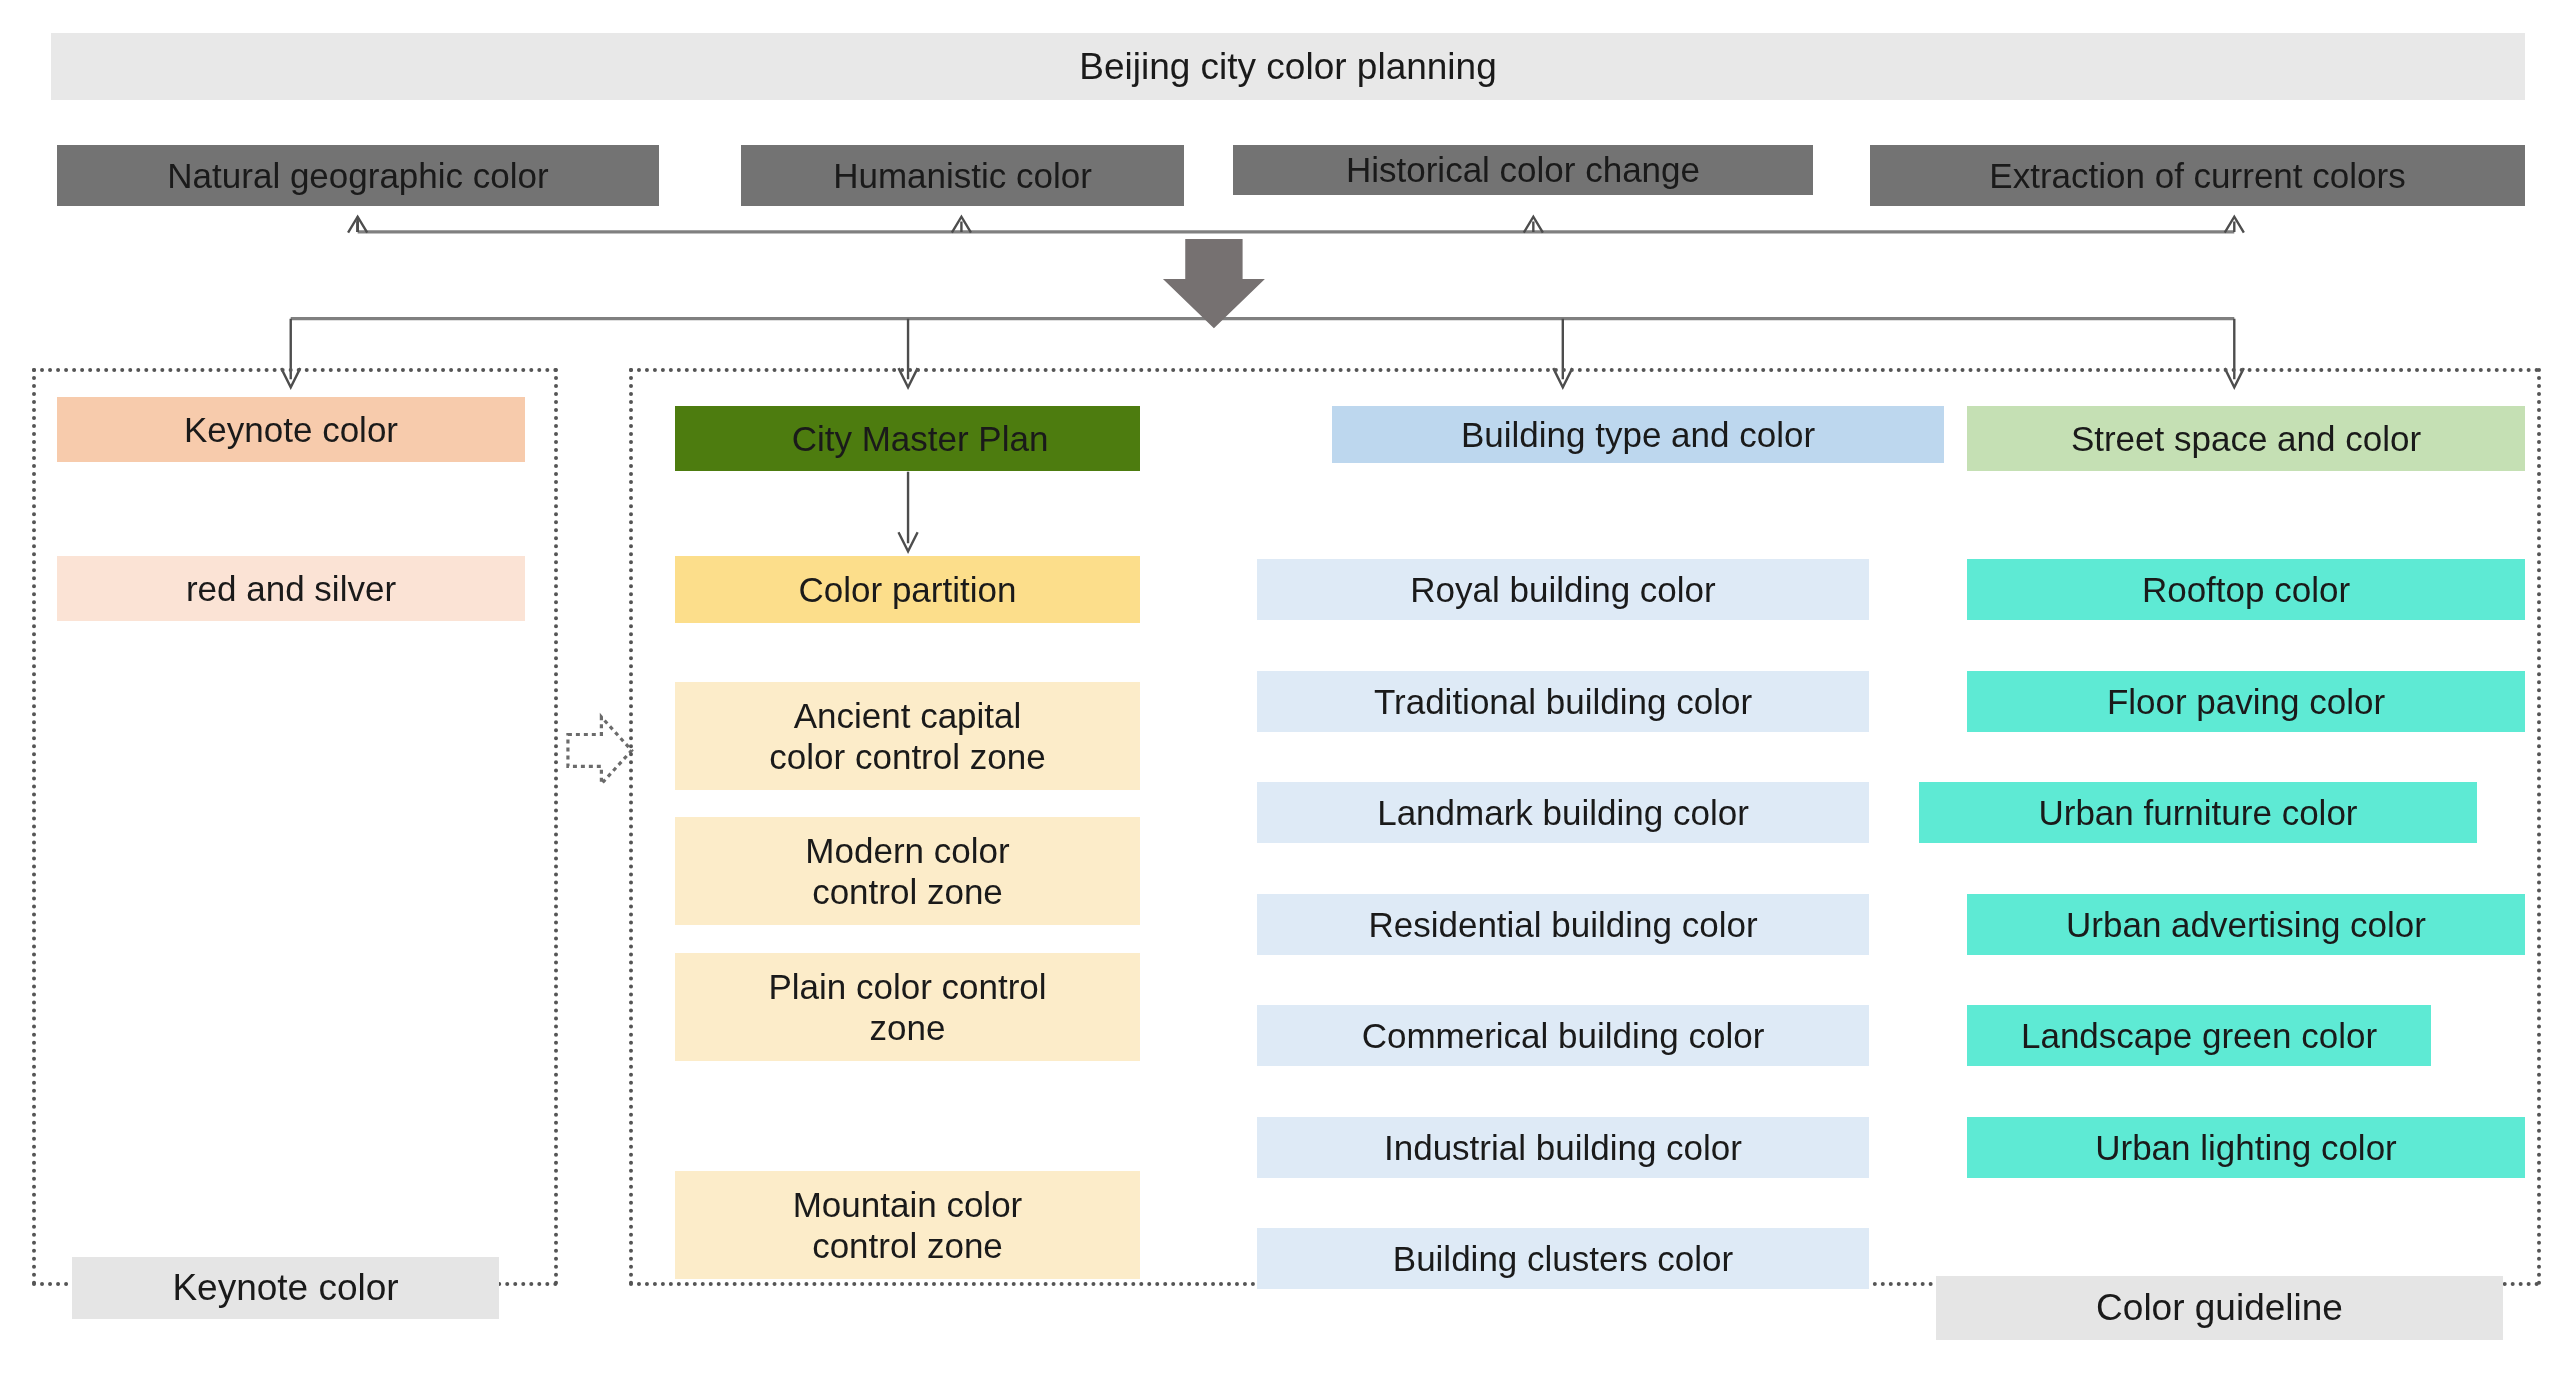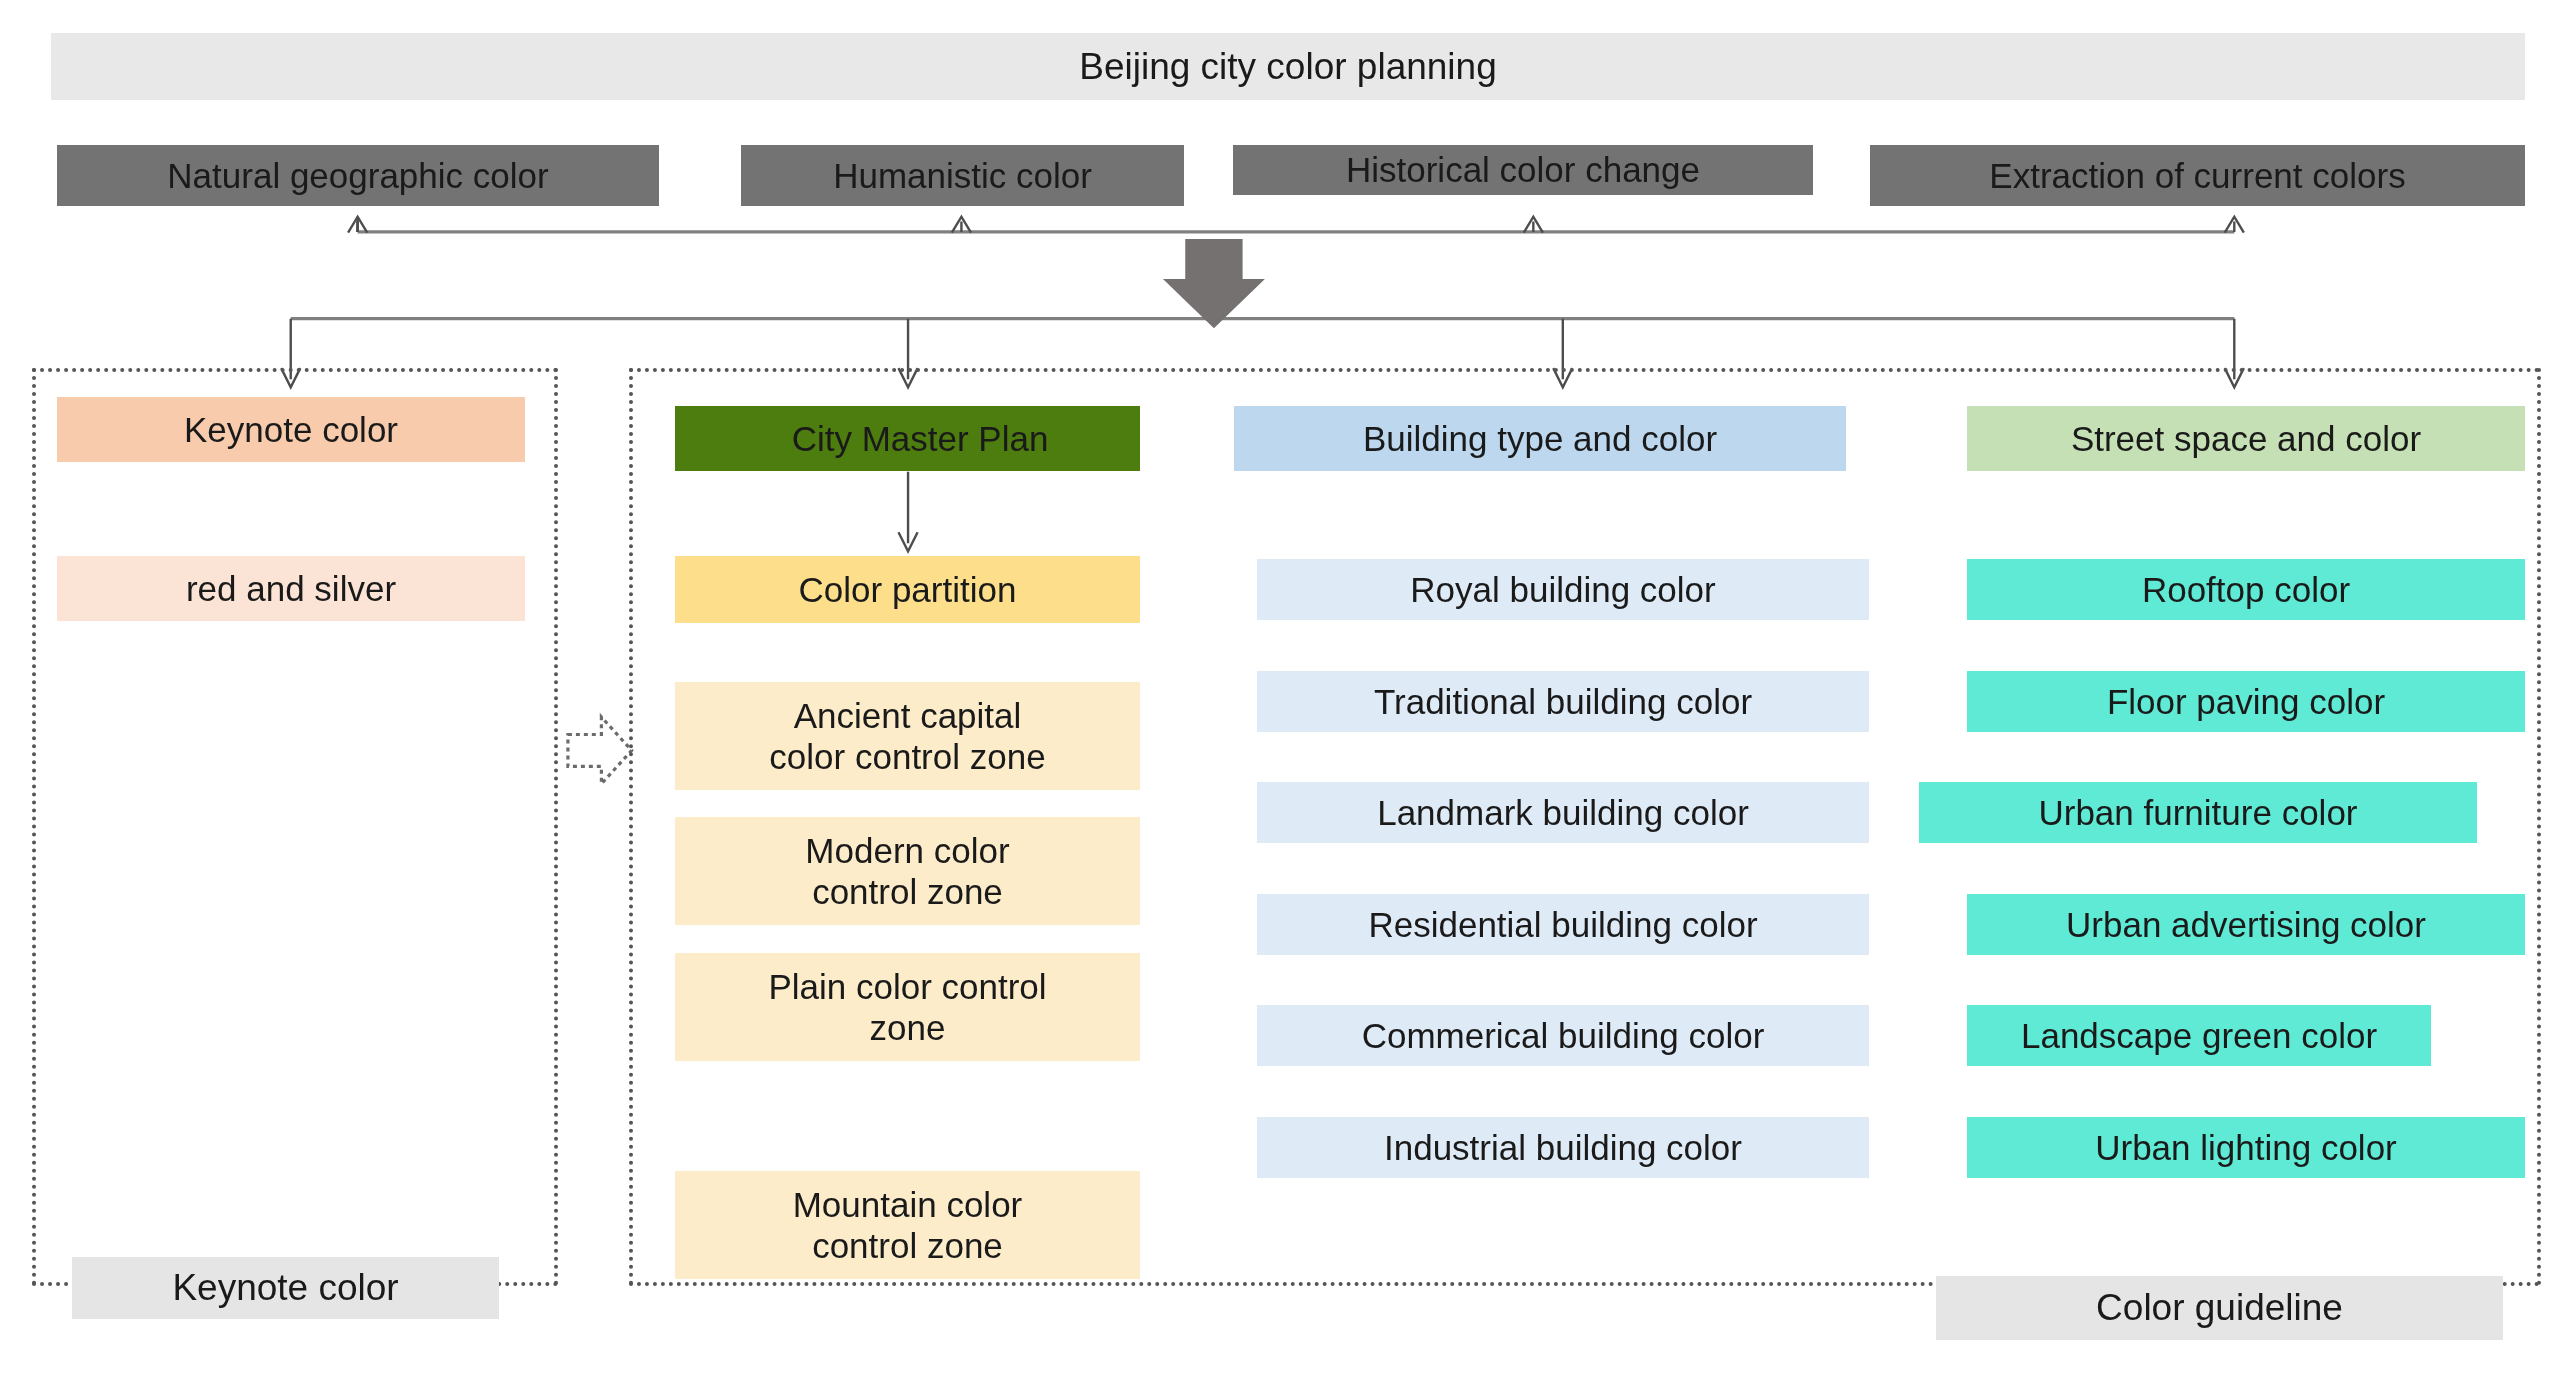--- a/index.html
+++ b/index.html
@@ -109,28 +109,29 @@
 
   <div class="box cell sub-yellow" style="left:675px;top:682px;width:465px;height:108px;white-space:pre-line;">Ancient capital
 color control zone</div>
   <div class="box cell sub-yellow" style="left:675px;top:817px;width:465px;height:108px;white-space:pre-line;">Modern color
 control zone</div>
   <div class="box cell sub-yellow" style="left:675px;top:953px;width:465px;height:108px;white-space:pre-line;">Plain color control
 zone</div>
   <div class="box cell sub-yellow" style="left:675px;top:1171px;width:465px;height:108px;white-space:pre-line;">Mountain color
 control zone</div>
 
-  <div class="box cell hdr-blue" style="left:1234px;top:406px;width:612px;height:65px;">Building type and color</div>
+  <div class="box cell hdr-blue" style="left:1332px;top:406px;width:612px;height:57px;">Building type and color</div>
 
   <div class="box cell sub-blue" style="left:1257px;top:559px;width:612px;height:61px;">Royal building color</div>
   <div class="box cell sub-blue" style="left:1257px;top:671px;width:612px;height:61px;">Traditional building color</div>
   <div class="box cell sub-blue" style="left:1257px;top:782px;width:612px;height:61px;">Landmark building color</div>
   <div class="box cell sub-blue" style="left:1257px;top:894px;width:612px;height:61px;">Residential building color</div>
   <div class="box cell sub-blue" style="left:1257px;top:1005px;width:612px;height:61px;">Commerical building color</div>
   <div class="box cell sub-blue" style="left:1257px;top:1117px;width:612px;height:61px;">Industrial building color</div>
+  <div class="box cell sub-blue" style="left:1257px;top:1228px;width:612px;height:61px;">Building clusters color</div>
 
   <div class="box cell hdr-green" style="left:1967px;top:406px;width:558px;height:65px;">Street space and color</div>
 
   <div class="box cell sub-green" style="left:1967px;top:559px;width:558px;height:61px;">Rooftop color</div>
   <div class="box cell sub-green" style="left:1967px;top:671px;width:558px;height:61px;">Floor paving color</div>
   <div class="box cell sub-green" style="left:1919px;top:782px;width:558px;height:61px;">Urban furniture color</div>
   <div class="box cell sub-green" style="left:1967px;top:894px;width:558px;height:61px;">Urban advertising color</div>
   <div class="box cell sub-green" style="left:1967px;top:1005px;width:464px;height:61px;">Landscape green color</div>
   <div class="box cell sub-green" style="left:1967px;top:1117px;width:558px;height:61px;">Urban lighting color</div>
 

